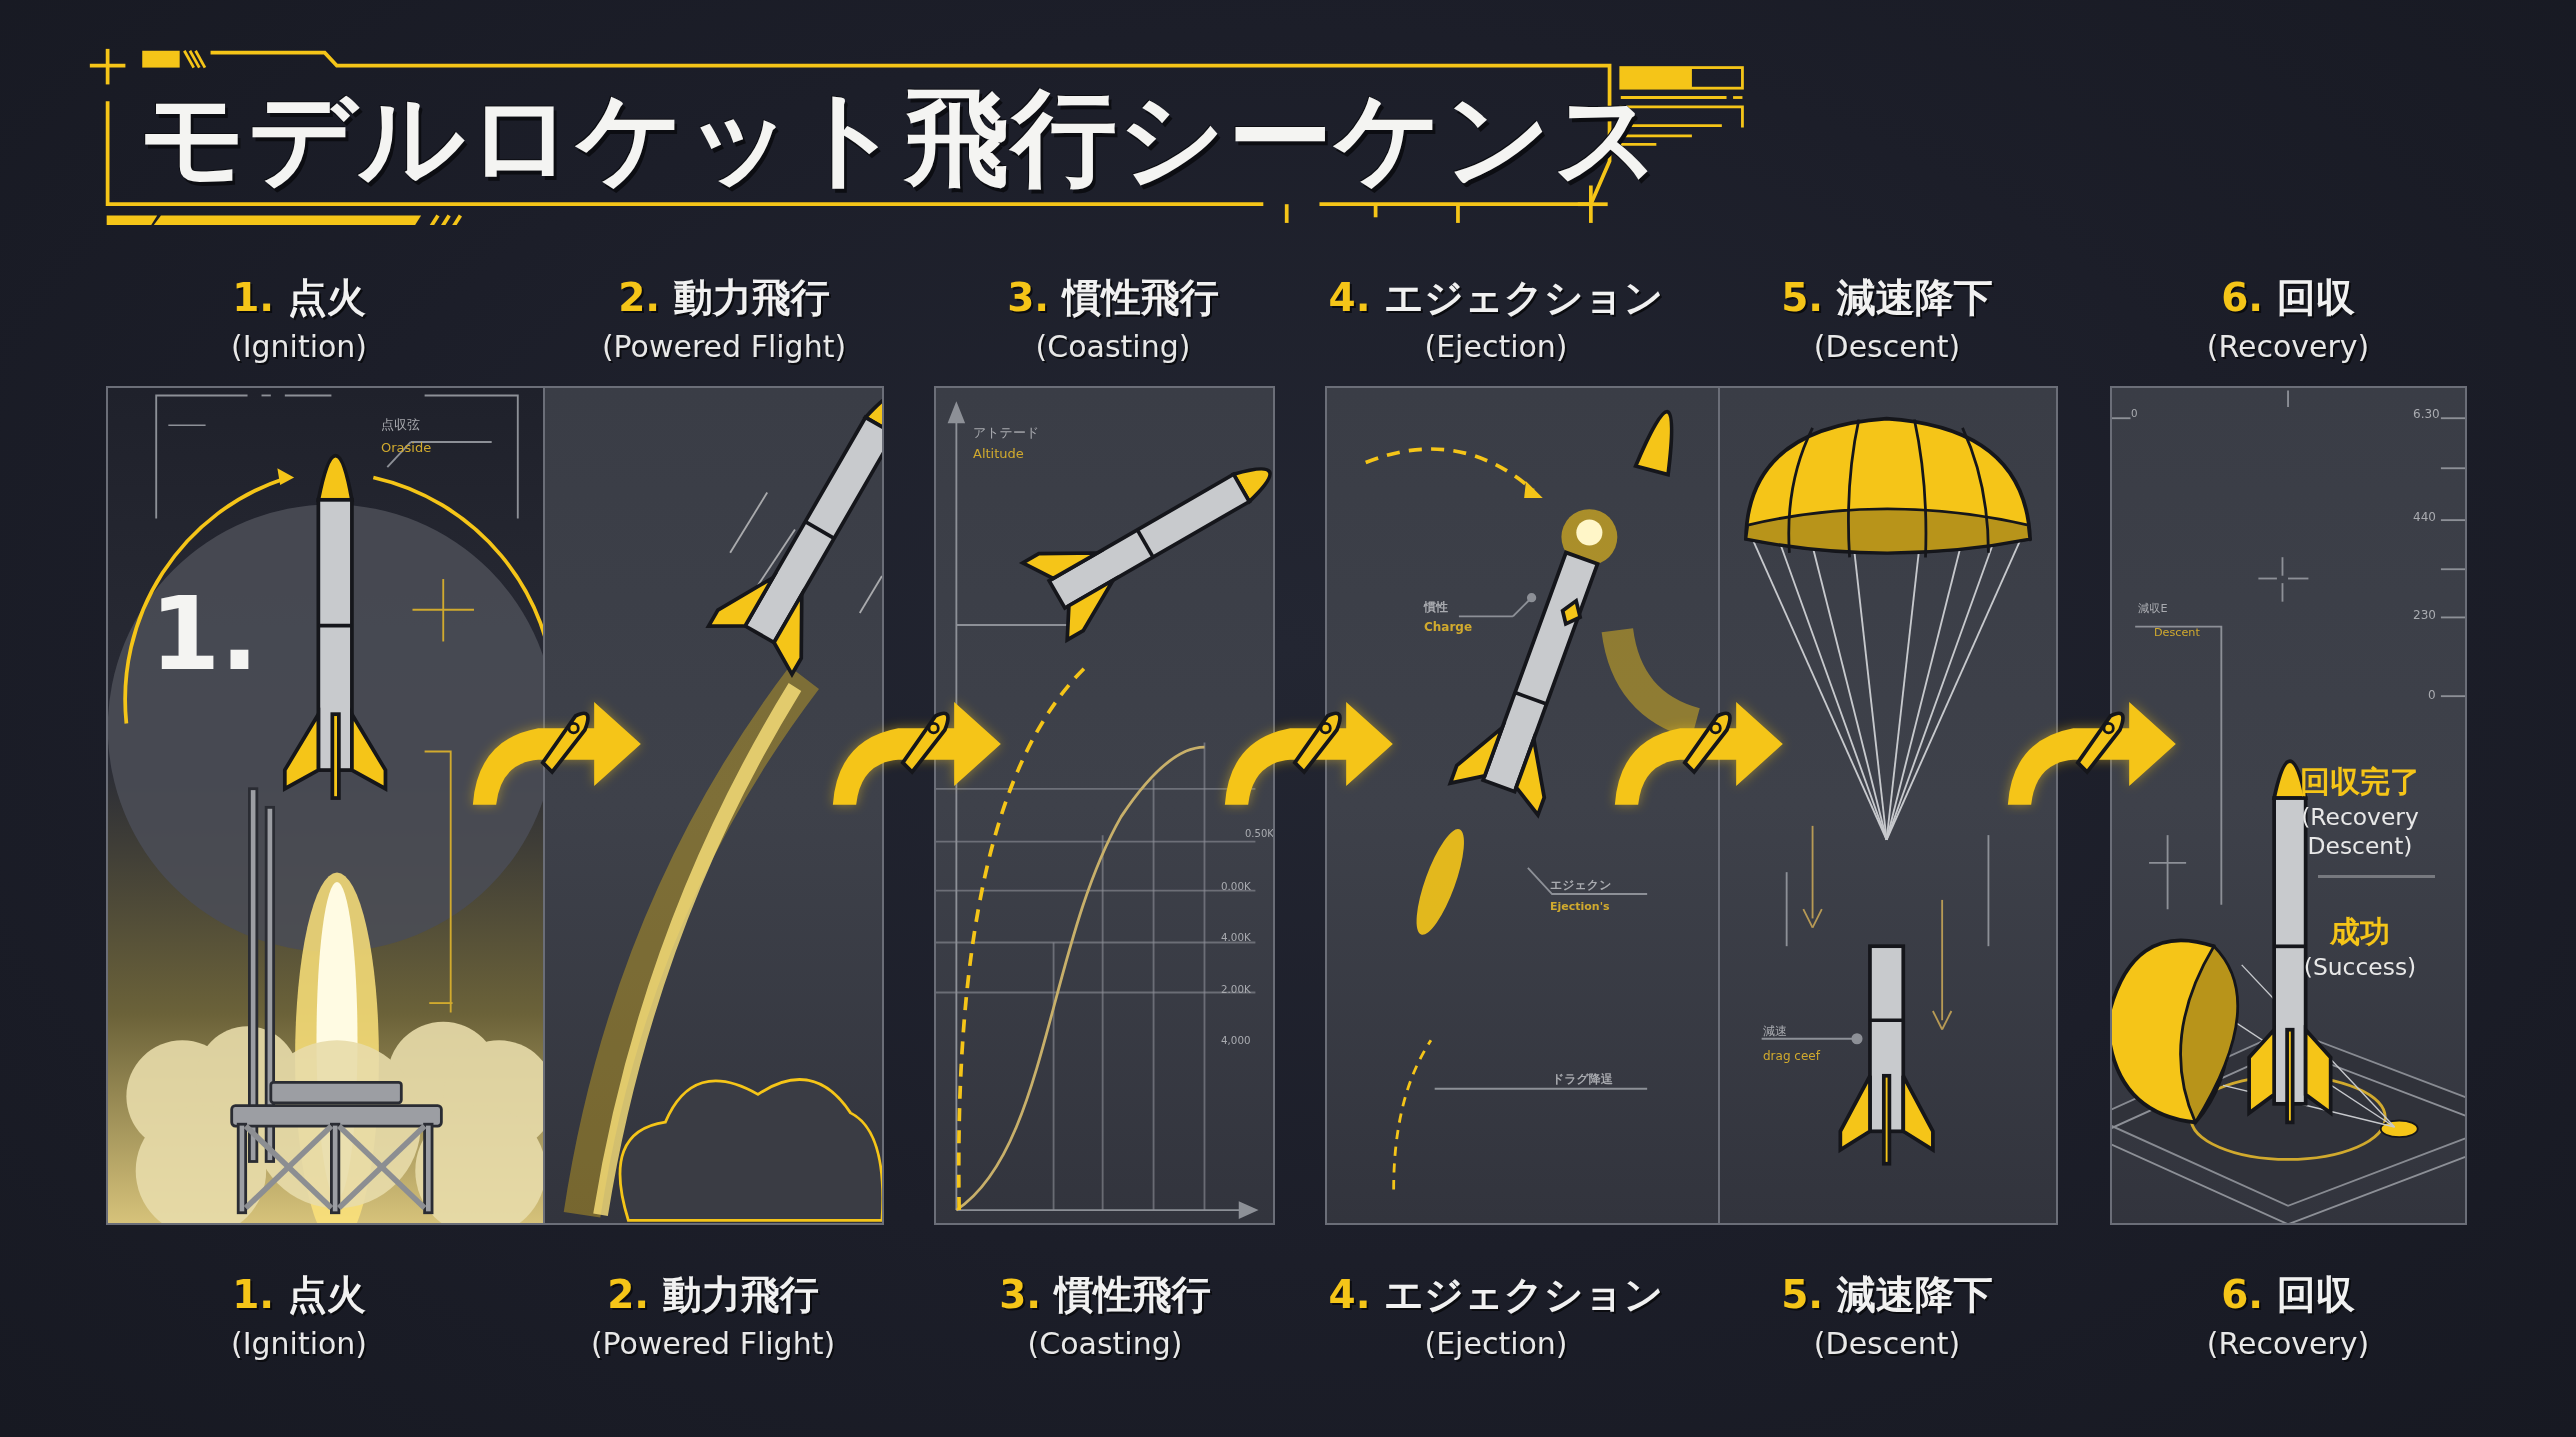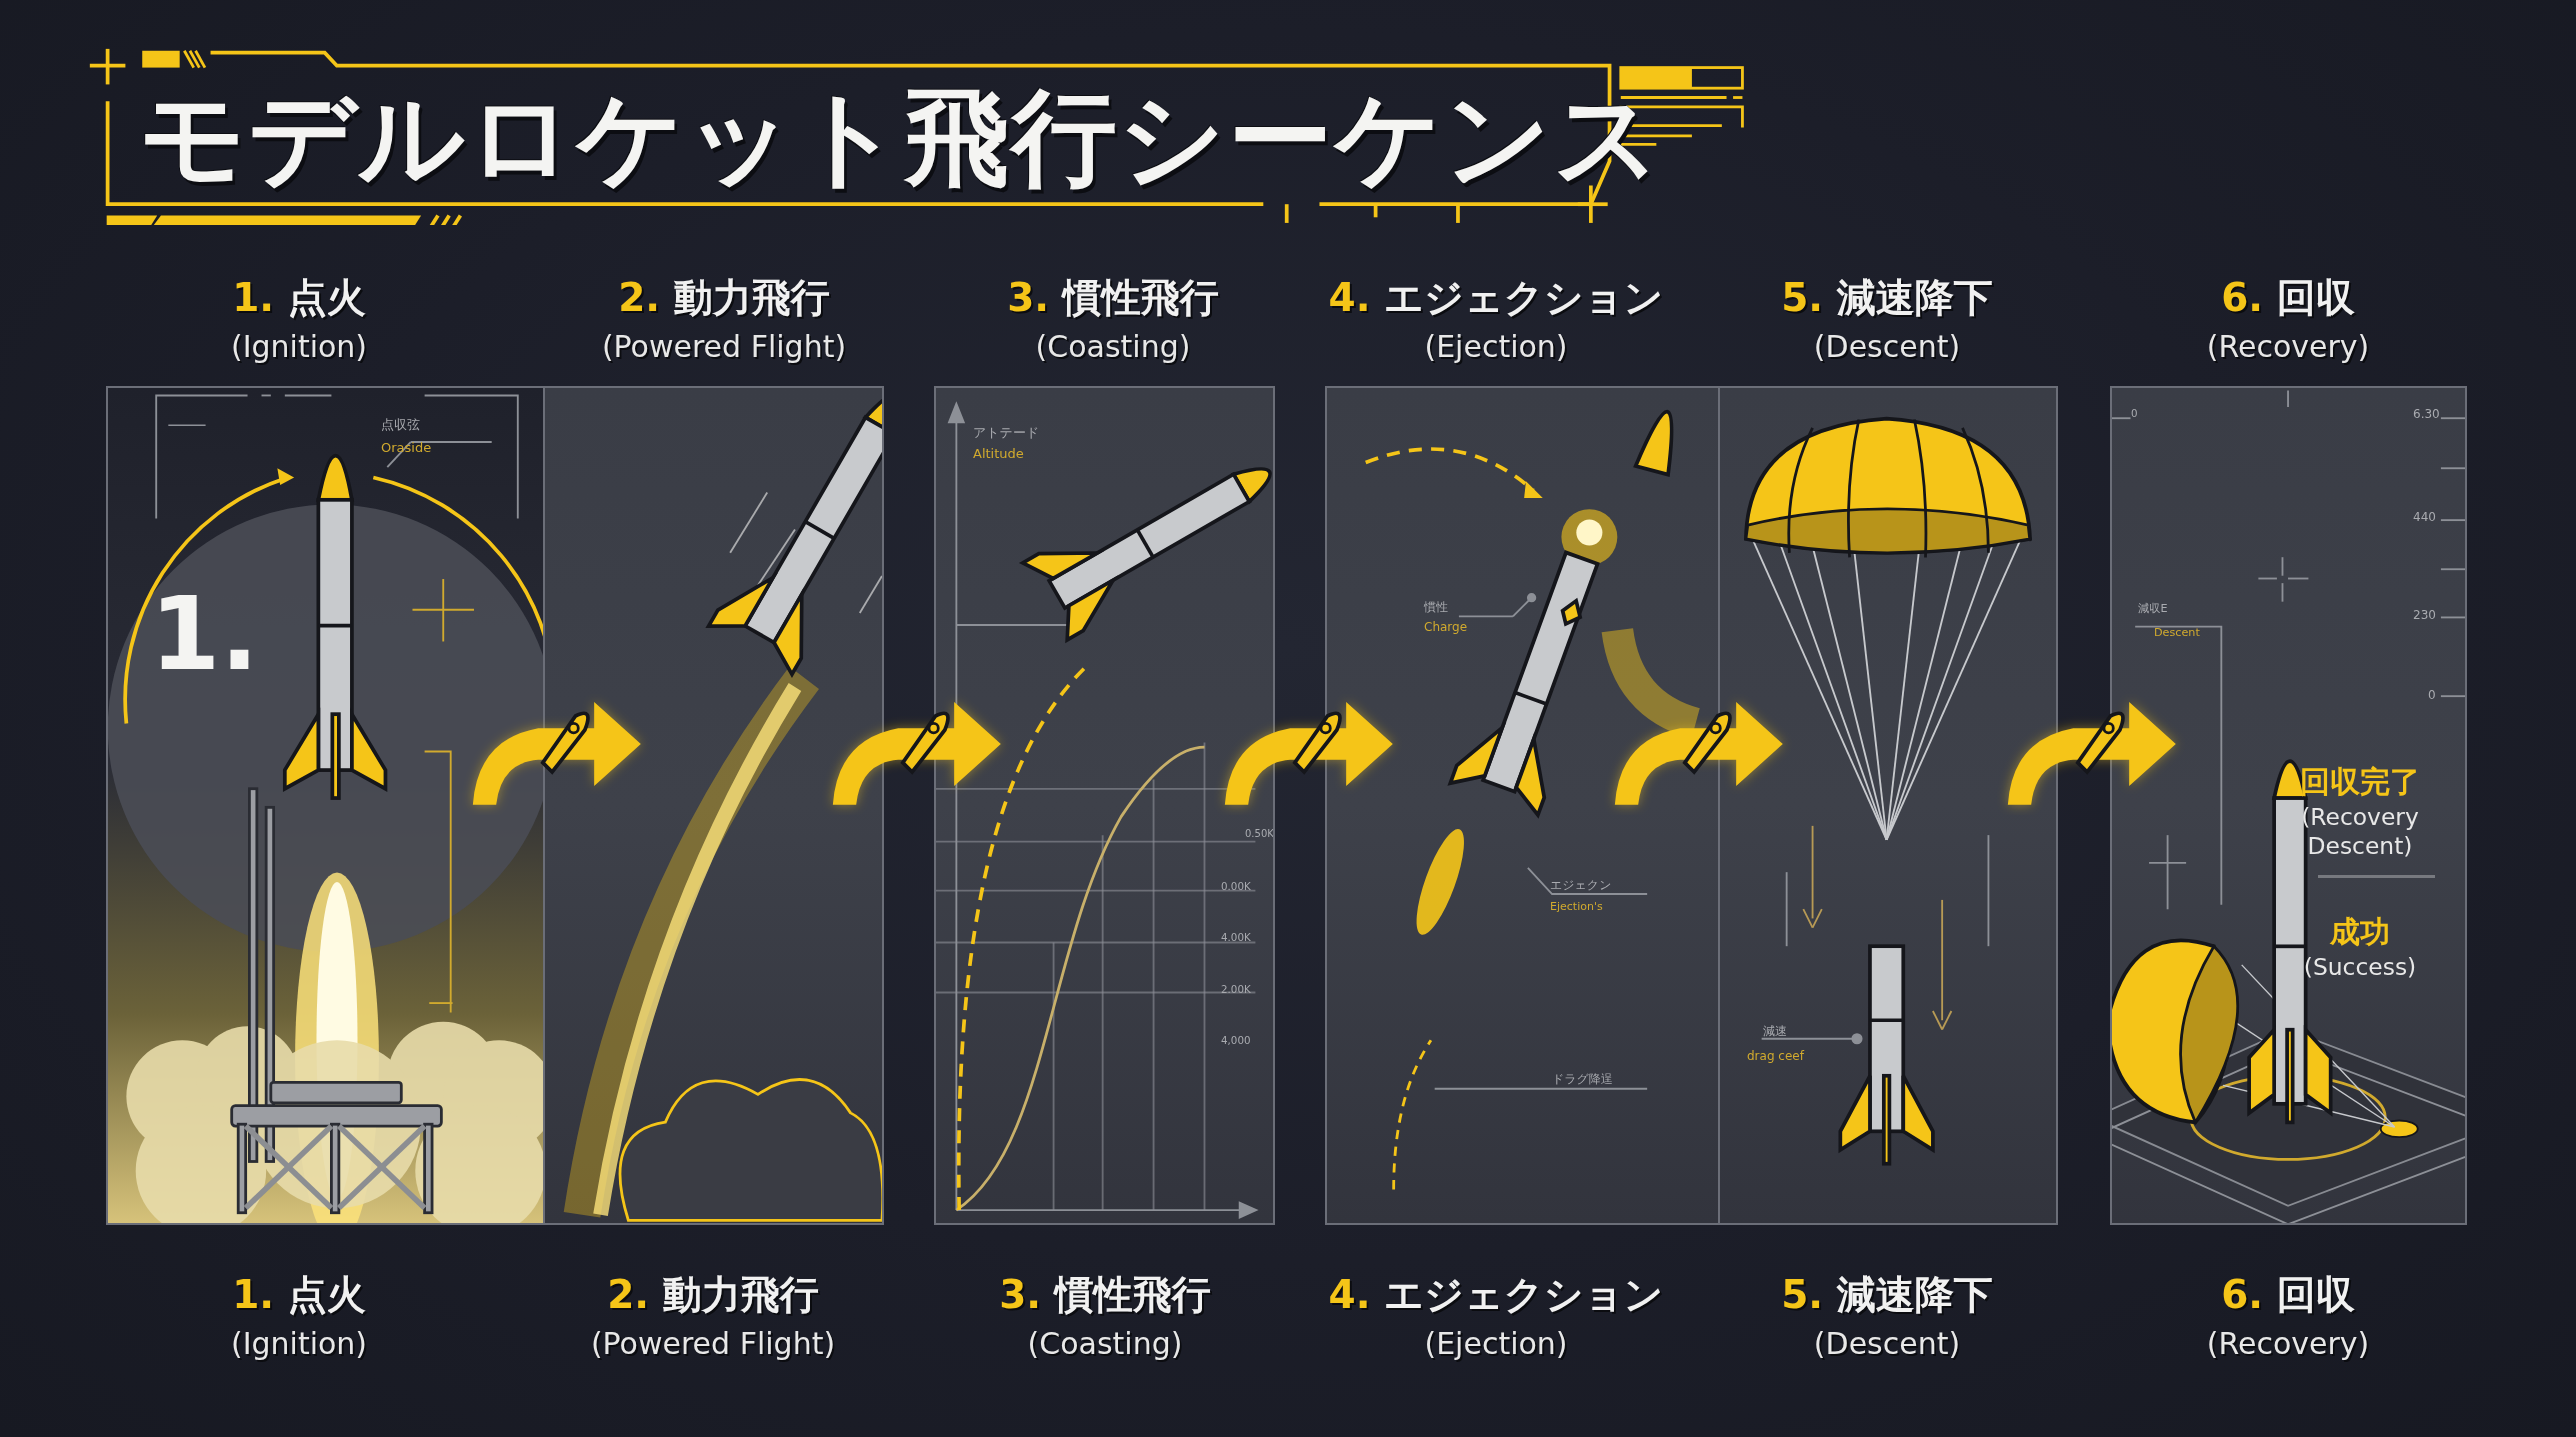--- a/index.html
+++ b/index.html
@@ -234,21 +234,21 @@
   </svg>
   <div class="panel-txt" style="left:37px; top:36px;">アトテード</div>
   <div class="panel-txt y" style="left:37px; top:58px;">Altitude</div>
   <div class="panel-txt" style="left:285px; top:440px; font-size:10px;margin-left:24px;">0.50K</div>
   <div class="panel-txt" style="left:285px; top:492px; font-size:10.3px;">0.00K</div>
   <div class="panel-txt" style="left:285px; top:543px; font-size:10.3px;">4.00K</div>
   <div class="panel-txt" style="left:285px; top:595px; font-size:10.3px;">2.00K</div>
   <div class="panel-txt" style="left:285px; top:646px; font-size:10.3px;">4,000</div>
 </div>
 
-<div class="panel" style="left:1325px; width:402px;">
+<div class="panel" style="left:1325px; width:402px;font-weight:bold;">
   <svg viewBox="0 0 364 896">
     <path d="M 10 80 Q 110 40 190 110" stroke="#f5c518" stroke-width="4" fill="none" stroke-dasharray="14,10"></path>
     <polygon points="200,118 182,100 180,118" fill="#f5c518"></polygon>
     <path d="M 40 860 Q 40 760 80 700" stroke="#f5c518" stroke-width="3" fill="none" stroke-dasharray="10,8"></path>
     <path d="M 280 260 Q 290 340 364 360" stroke="#f5c518" stroke-width="34" fill="none" opacity="0.45"></path>
     <circle cx="250" cy="160" r="30" fill="#f5c518" opacity="0.6"></circle>
     <circle cx="250" cy="155" r="14" fill="#fff6c8"></circle>
     <g stroke="#15161b" stroke-width="4" transform="rotate(20 170 380)">
       <rect x="152" y="170" width="36" height="260" fill="#c8cacd"></rect>
       <line x1="152" y1="330" x2="188" y2="330"></line>
@@ -313,21 +313,21 @@
       <polygon points="162,740 130,800 130,820 162,800" fill="#f5c518"></polygon>
       <polygon points="198,740 230,800 230,820 198,800" fill="#f5c518"></polygon>
       <rect x="177" y="740" width="6" height="95" fill="#f5c518"></rect>
     </g>
     <g stroke="#8d9097" stroke-width="2">
         <line x1="45" y1="700" x2="145" y2="700"></line>
         <circle cx="148" cy="700" r="5" fill="#8d9097"></circle>
       </g>
   </svg>
   <div class="panel-txt" style="left:43px; top:635px; font-size:12px;">減速</div>
-  <div class="panel-txt y" style="left:27px; top:661px; font-size:12px;">drag ceef</div>
+  <div class="panel-txt y" style="left:43px; top:661px; font-size:12px;">drag ceef</div>
 </div>
 
 <div class="panel" style="left:2110px; width:357px;">
   <svg viewBox="0 0 381 896">
     <g stroke="#8d9097" stroke-width="2" fill="none">
       <line x1="0" y1="30" x2="20" y2="30"></line>
       <line x1="190" y1="0" x2="190" y2="18"></line>
       <line x1="355" y1="30" x2="381" y2="30"></line>
         <line x1="355" y1="84" x2="381" y2="84"></line>
       <line x1="355" y1="140" x2="381" y2="140"></line>

